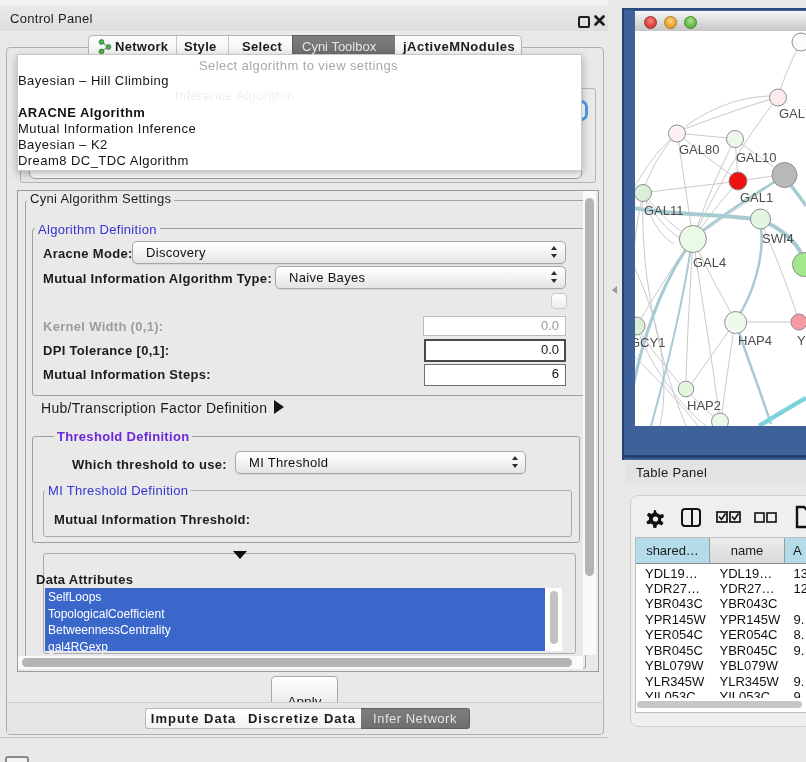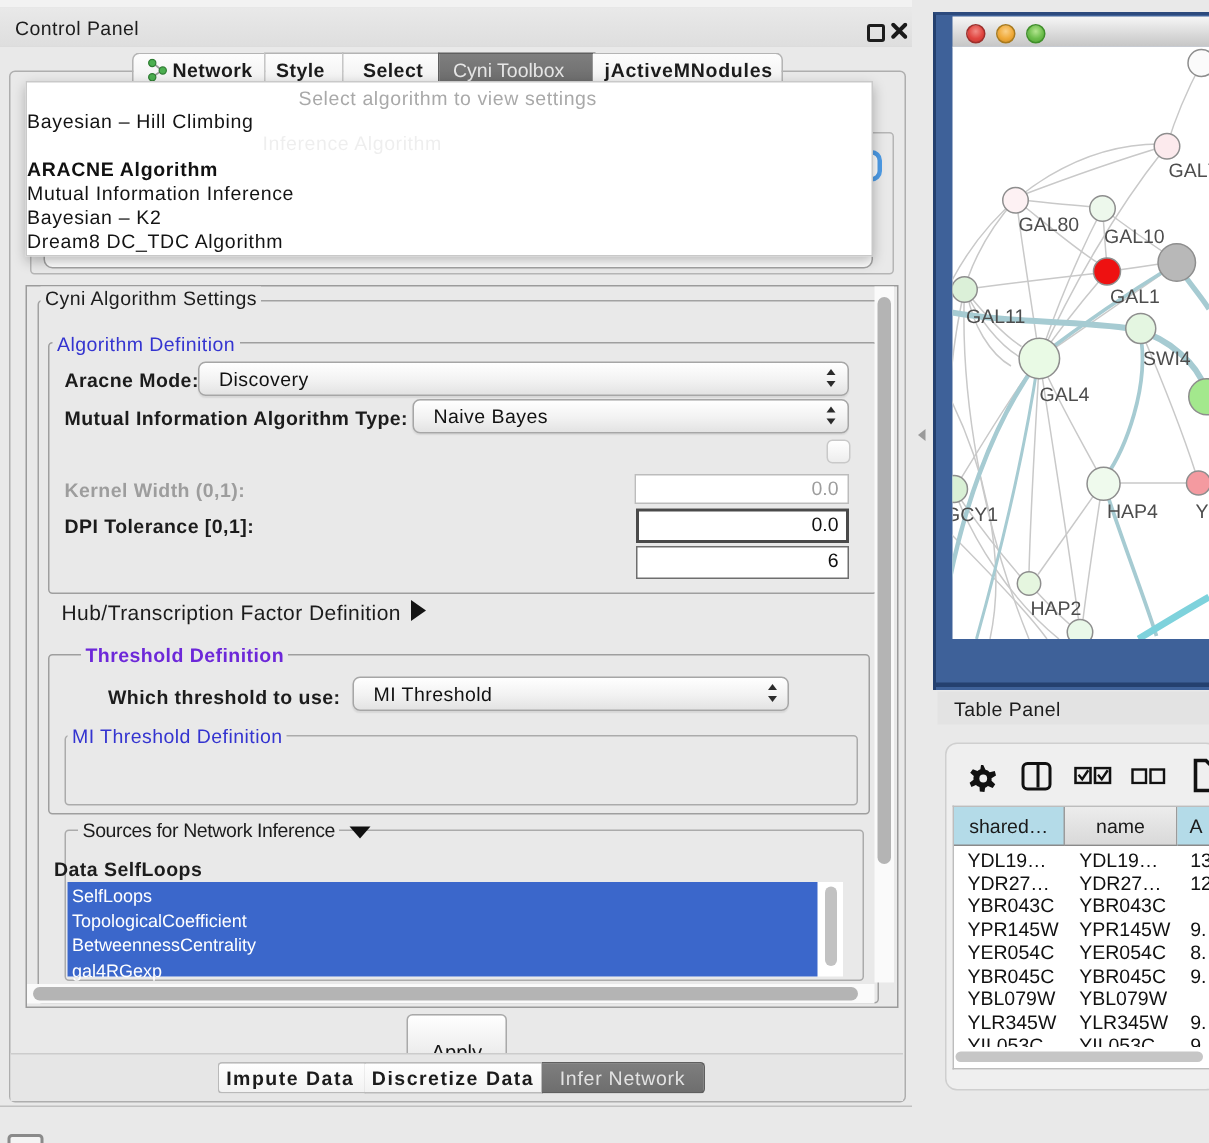--- a/index.html
+++ b/index.html
@@ -85,42 +85,43 @@
 <div class="dnarr" style="left:551px;top:279px;"></div>
 
 <div class="abs" style="left:551px;top:293px;width:14px;height:14px;background:linear-gradient(#ffffff,#ededed);border:1.5px solid #c9c9c9;border-radius:4px;"></div>
 
 <div class="abs glbl" style="left:43px;top:319px;">Kernel Width (0,1):</div>
 <div class="abs tfield" style="left:423px;top:316px;width:135px;height:17px;border:1px solid #bcbcbc;padding:1px 6px 0 0;color:#9d9d9d;">0.0</div>
 
 <div class="abs lbl bold" style="left:43px;top:343px;">DPI Tolerance [0,1]:</div>
 <div class="abs tfield" style="left:424px;top:339px;width:133px;height:18px;border:2px solid #4a4a4a;padding:1px 5px 0 0;">0.0</div>
 
+<div class="abs lbl bold" style="left:43px;top:367px;">Mutual Information Steps:</div>
 <div class="abs tfield" style="left:424px;top:364px;width:134px;height:19px;border:1px solid #6e6e6e;padding:1px 6px 0 0;">6</div>
 
 <div class="abs lbl" style="left:41px;top:400px;font-size:14px;letter-spacing:0.3px;">Hub/Transcription Factor Definition</div>
 <div class="abs" style="left:274px;top:399.5px;width:0;height:0;border-top:7.5px solid transparent;border-bottom:7.5px solid transparent;border-left:10px solid #151515;"></div>
 
 <div class="abs gbox" style="left:32px;top:436px;width:546px;height:105px;"></div>
 <div class="abs gtitle" style="left:54px;top:429px;color:#6d28d9;font-weight:bold;">Threshold Definition</div>
 
 <div class="abs lbl bold" style="left:72px;top:457px;">Which threshold to use:</div>
 <div class="abs combo" style="left:235px;top:451px;width:289px;height:21px;">
       <span class="ctext">MI Threshold</span>
     </div>
 <div class="uparr" style="left:512px;top:456px;"></div>
 <div class="dnarr" style="left:512px;top:464px;"></div>
 
 <div class="abs gbox" style="left:43px;top:490px;width:527px;height:45px;border-color:#ababab;"></div>
 <div class="abs gtitle" style="left:45px;top:483px;color:#3434d0;">MI Threshold Definition</div>
+<div class="abs lbl bold" style="left:54px;top:512px;">Mutual Information Threshold:</div>
 
 <div class="abs gbox" style="left:43px;top:553px;width:531px;height:99px;border-color:#ababab;"></div>
-<div class="abs gtitle" style="left:52px;top:546px;font-size:13px;color:#1c1c1c;letter-spacing:-0.25px;">Sources for Network Inference</div>
 <div class="abs" style="left:233px;top:551px;width:0;height:0;border-left:7px solid transparent;border-right:7px solid transparent;border-top:8px solid #111;"></div>
-<div class="abs lbl bold" style="left:36px;top:572px;">Data SelfLoops</div>
+<div class="abs lbl bold" style="left:36px;top:572px;">Data Attributes</div>
 
 <div class="abs" style="left:45px;top:588px;width:517px;height:63px;background:#fff;"></div>
 <div class="abs" style="left:45px;top:588px;width:500px;height:63px;background:#3b67cb;"></div>
 <div class="abs" style="left:48px;top:589px;font-size:12px;color:#fff;line-height:16.7px;white-space:pre;">SelfLoops
 TopologicalCoefficient
 BetweennessCentrality
 gal4RGexp</div>
 <div class="abs" style="left:550px;top:591px;width:8px;height:53px;background:#c2c2c2;border-radius:4px;"></div>
 
 <div class="abs" style="left:583px;top:191px;width:13px;height:464px;background:#fafafa;"></div>

